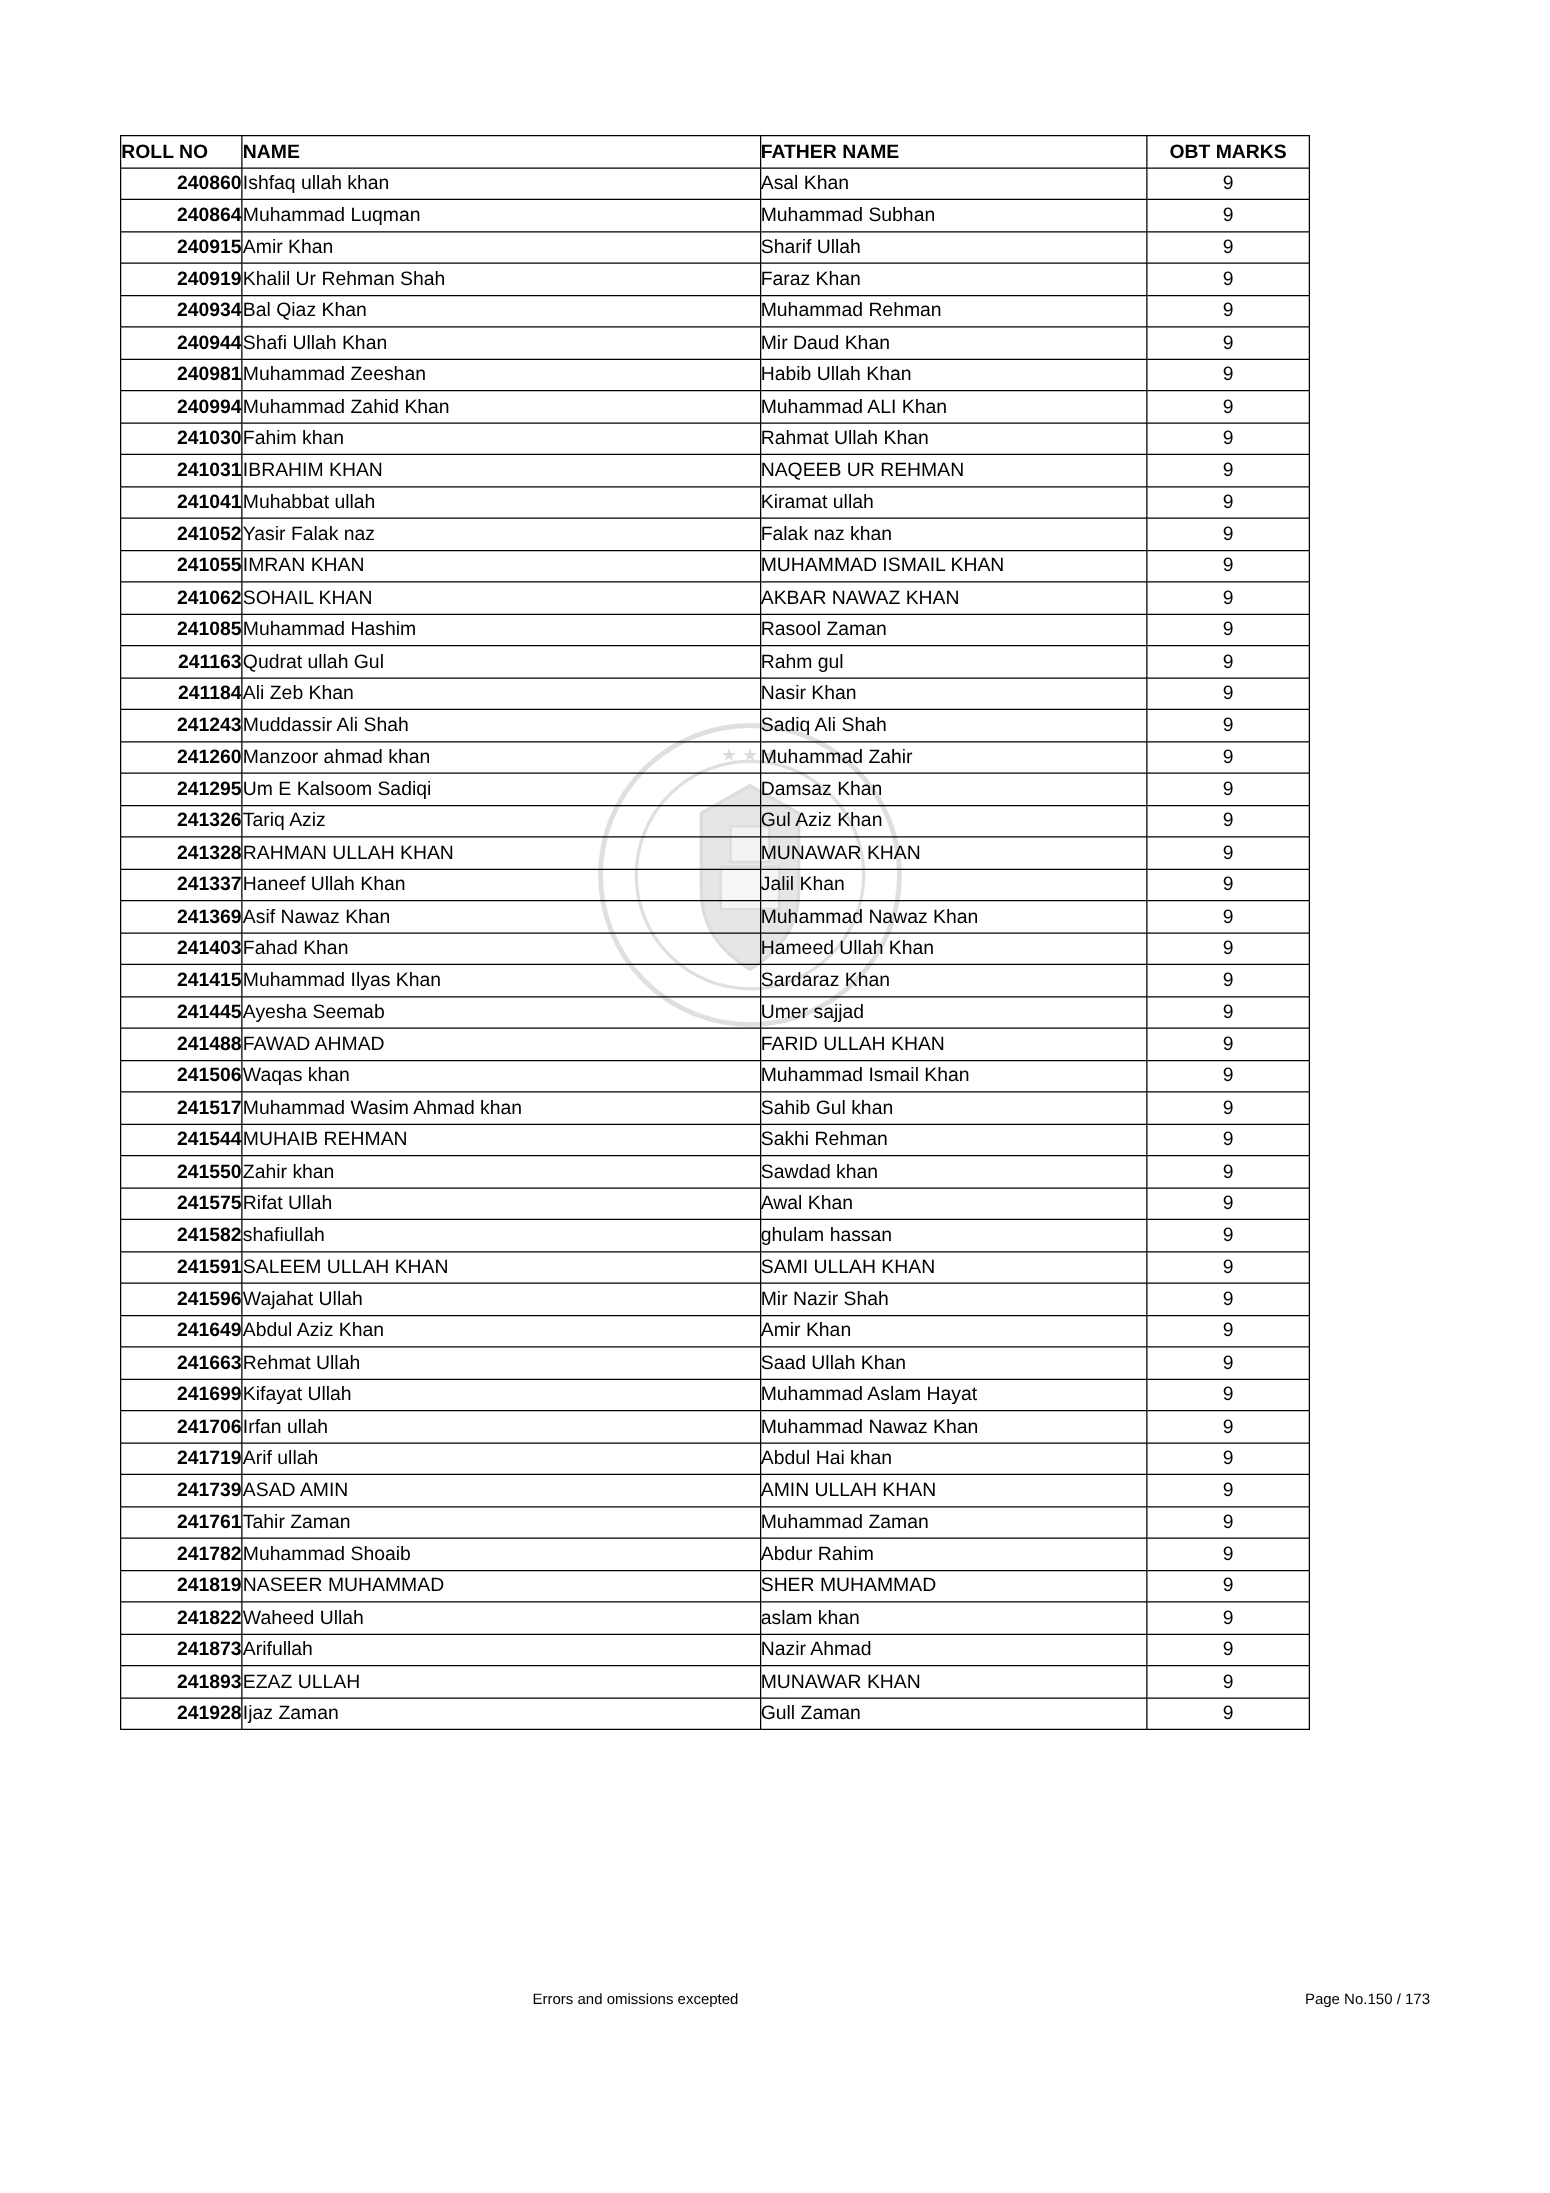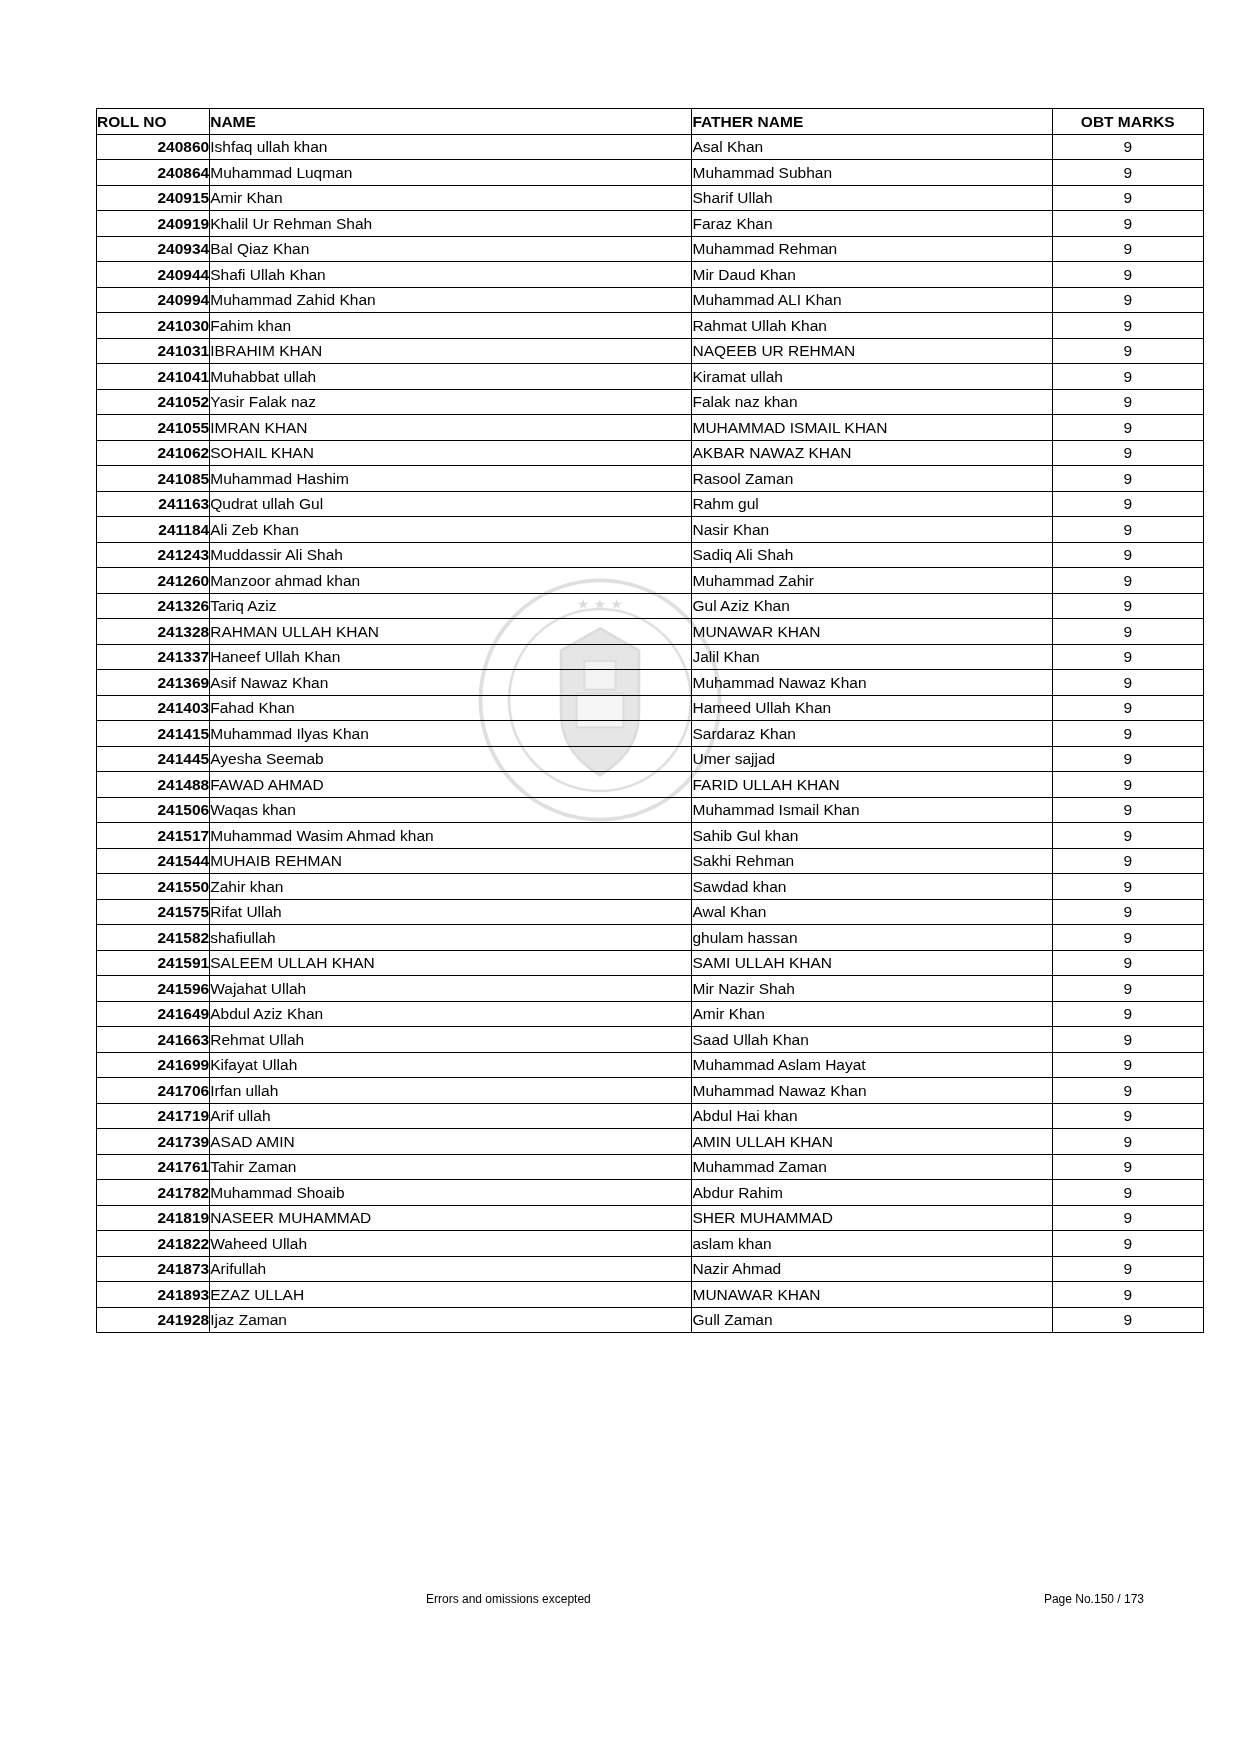--- a/index.html
+++ b/index.html
@@ -28,21 +28,21 @@
     width: 260px;
     height: 260px;
     opacity: 0.18;
     pointer-events: none;
     z-index: 0;
   }
   table.results {
     position: relative;
     z-index: 1;
     border-collapse: collapse;
-    width: 1108px;
+    width: 952px;
     table-layout: fixed;
     background: transparent;
   }
   table.results td, table.results th {
     border: 1px solid #000000;
     padding: 0;
     font-size: 15.5px;
     line-height: 1;
     height: 24.5px;
     vertical-align: middle;
@@ -134,20 +134,26 @@
           <td class="c-father">Muhammad Rehman</td>
           <td class="c-marks">9</td>
         </tr>
         <tr>
           <td class="c-roll">240944</td>
           <td class="c-name">Shafi Ullah Khan</td>
           <td class="c-father">Mir Daud Khan</td>
           <td class="c-marks">9</td>
         </tr>
         <tr>
+          <td class="c-roll">240981</td>
+          <td class="c-name">Muhammad Zeeshan</td>
+          <td class="c-father">Habib Ullah Khan</td>
+          <td class="c-marks">9</td>
+        </tr>
+        <tr>
           <td class="c-roll">240994</td>
           <td class="c-name">Muhammad  Zahid Khan</td>
           <td class="c-father">Muhammad ALI Khan</td>
           <td class="c-marks">9</td>
         </tr>
         <tr>
           <td class="c-roll">241030</td>
           <td class="c-name">Fahim khan</td>
           <td class="c-father">Rahmat Ullah Khan</td>
           <td class="c-marks">9</td>
@@ -203,20 +209,26 @@
         <tr>
           <td class="c-roll">241243</td>
           <td class="c-name">Muddassir Ali Shah</td>
           <td class="c-father">Sadiq Ali Shah</td>
           <td class="c-marks">9</td>
         </tr>
         <tr>
           <td class="c-roll">241260</td>
           <td class="c-name">Manzoor ahmad khan</td>
           <td class="c-father">Muhammad Zahir</td>
+          <td class="c-marks">9</td>
+        </tr>
+        <tr>
+          <td class="c-roll">241295</td>
+          <td class="c-name">Um E Kalsoom Sadiqi</td>
+          <td class="c-father">Damsaz Khan</td>
           <td class="c-marks">9</td>
         </tr>
         <tr>
           <td class="c-roll">241326</td>
           <td class="c-name">Tariq Aziz</td>
           <td class="c-father">Gul Aziz Khan</td>
           <td class="c-marks">9</td>
         </tr>
         <tr>
           <td class="c-roll">241328</td>

